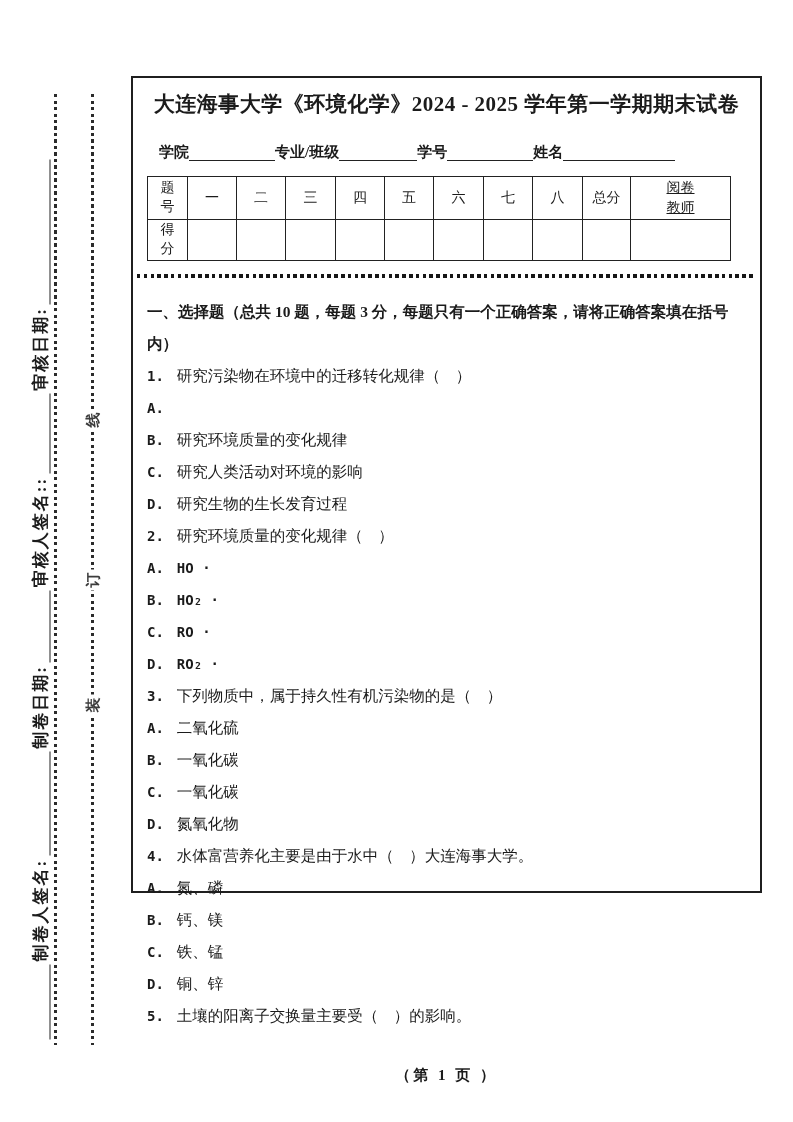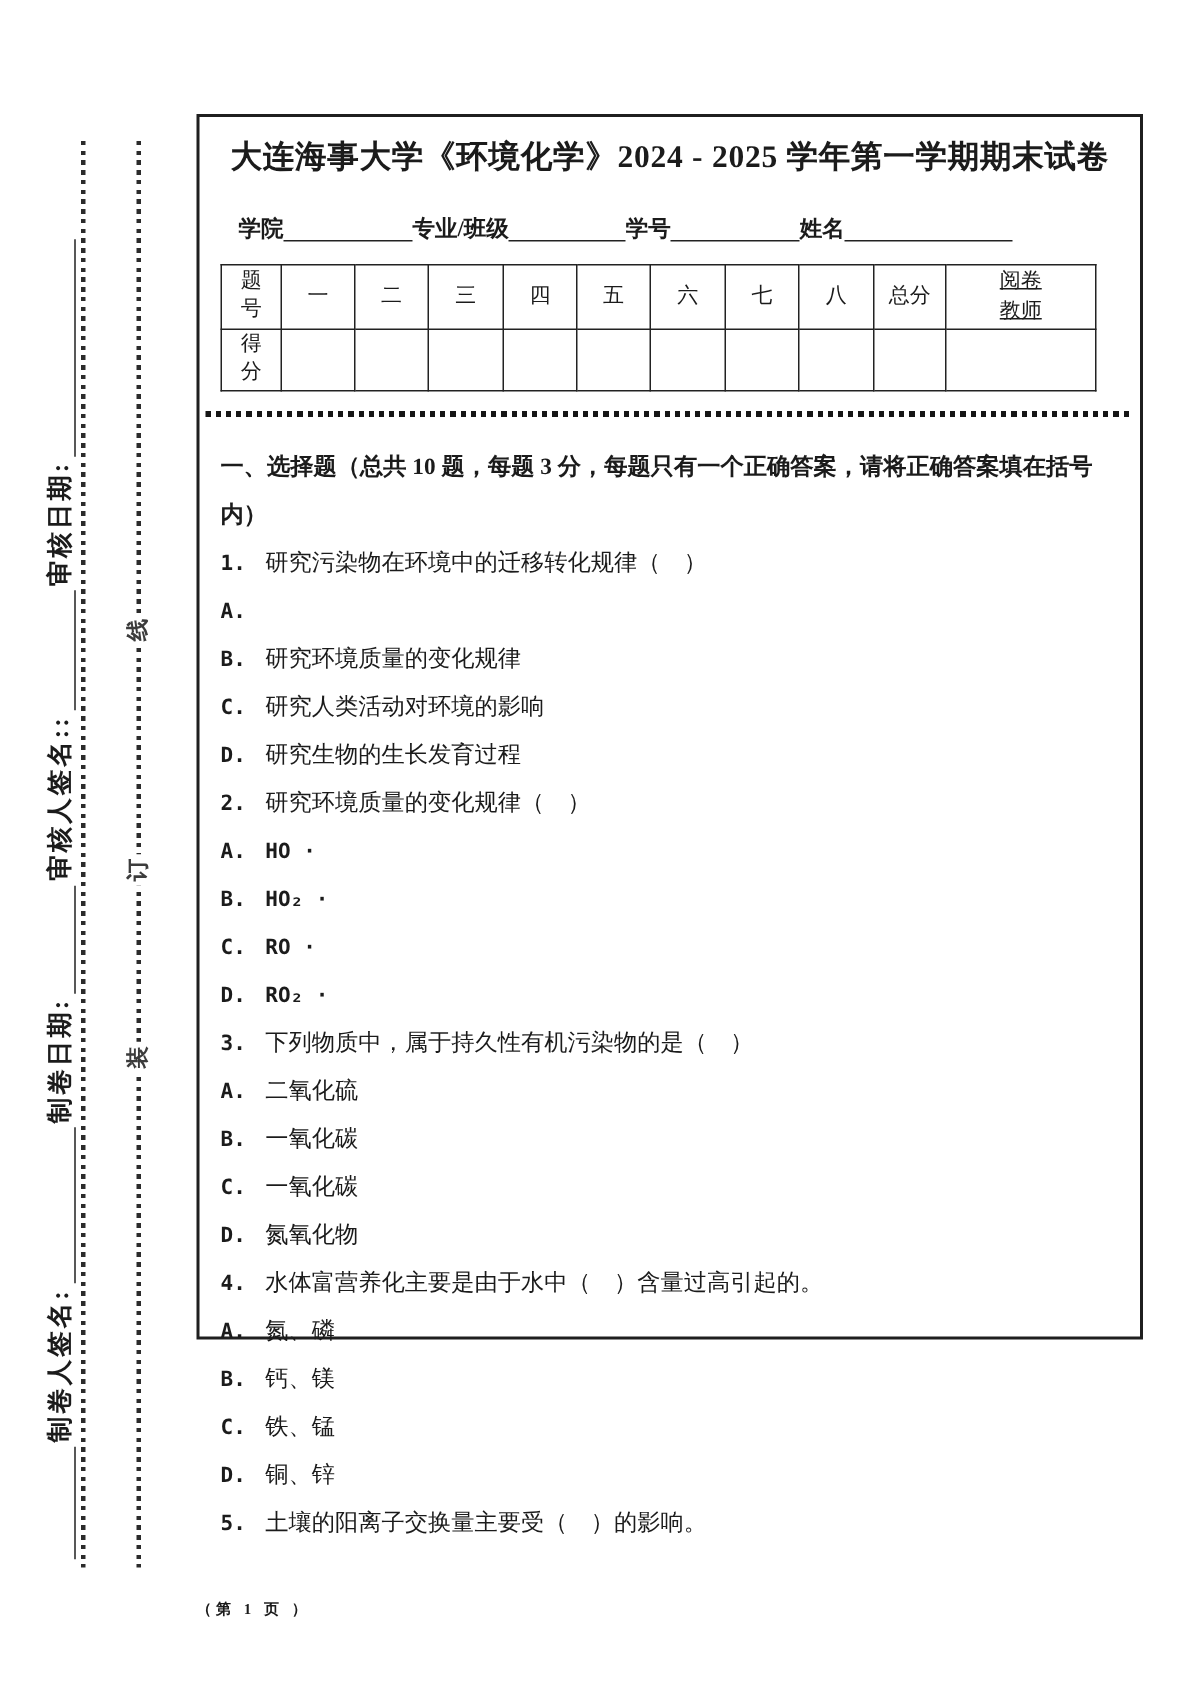--- a/index.html
+++ b/index.html
@@ -73,22 +73,22 @@
     font-weight:700;font-size:14px;flex:0 0 auto;margin-right:13px;
   }
   .q-text{font-weight:500;}
   .opt-text{font-weight:500;}
   .opt-text.mono{
     font-family:"DejaVu Sans Mono","Liberation Mono",monospace;
     font-weight:700;font-size:14px;
   }
 
   .page-footer{
-    position:absolute;left:131px;top:1066px;width:631px;
-    font-size:10px;font-weight:700;letter-spacing:3px;
+    position:absolute;left:131px;top:1066px;width:631px;text-align:center;
+    font-size:15px;font-weight:700;letter-spacing:3px;
   }
 </style>
 </head>
 <body>
 
 <div class="v-strip">
   <span class="blank b1"></span>
   <span class="lbl">制卷人签名:</span>
   <span class="blank b2"></span>
   <span class="lbl">制卷日期:</span>
@@ -226,21 +226,21 @@
       <span class="opt-label">C.</span>
       <span class="opt-text">一氧化碳</span>
     </p>
     <p class="opt-line">
       <span class="opt-label">D.</span>
       <span class="opt-text">氮氧化物</span>
     </p>
 
     <p class="q-line">
       <span class="q-num">4.</span>
-      <span class="q-text">水体富营养化主要是由于水中（　）含量过高引起的。</span>
+      <span class="q-text">水体富营养化主要是由于水中（　）大连海事大学。</span>
     </p>
     <p class="opt-line">
       <span class="opt-label">A.</span>
       <span class="opt-text">氮、磷</span>
     </p>
     <p class="opt-line">
       <span class="opt-label">B.</span>
       <span class="opt-text">钙、镁</span>
     </p>
     <p class="opt-line">

